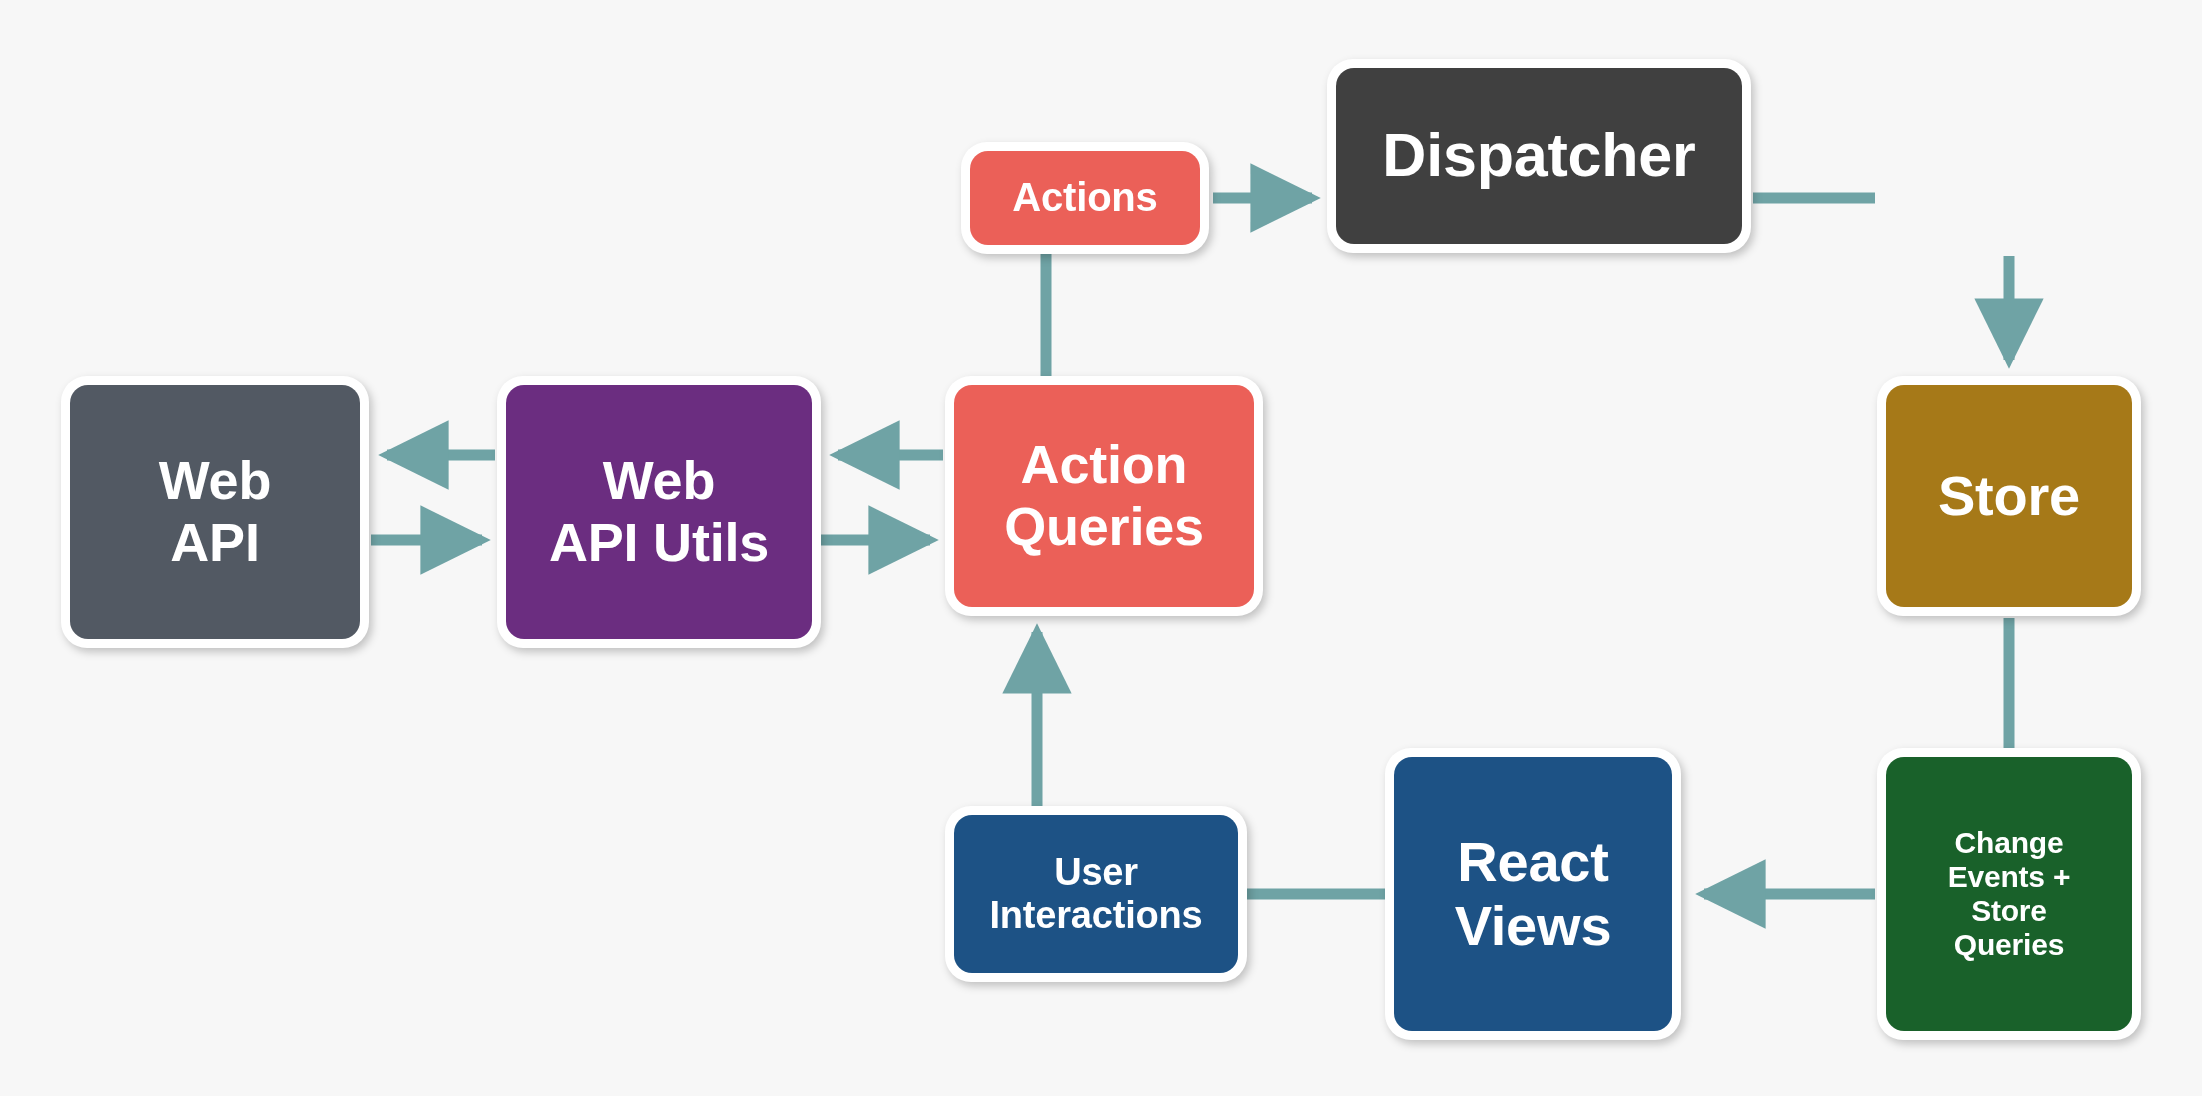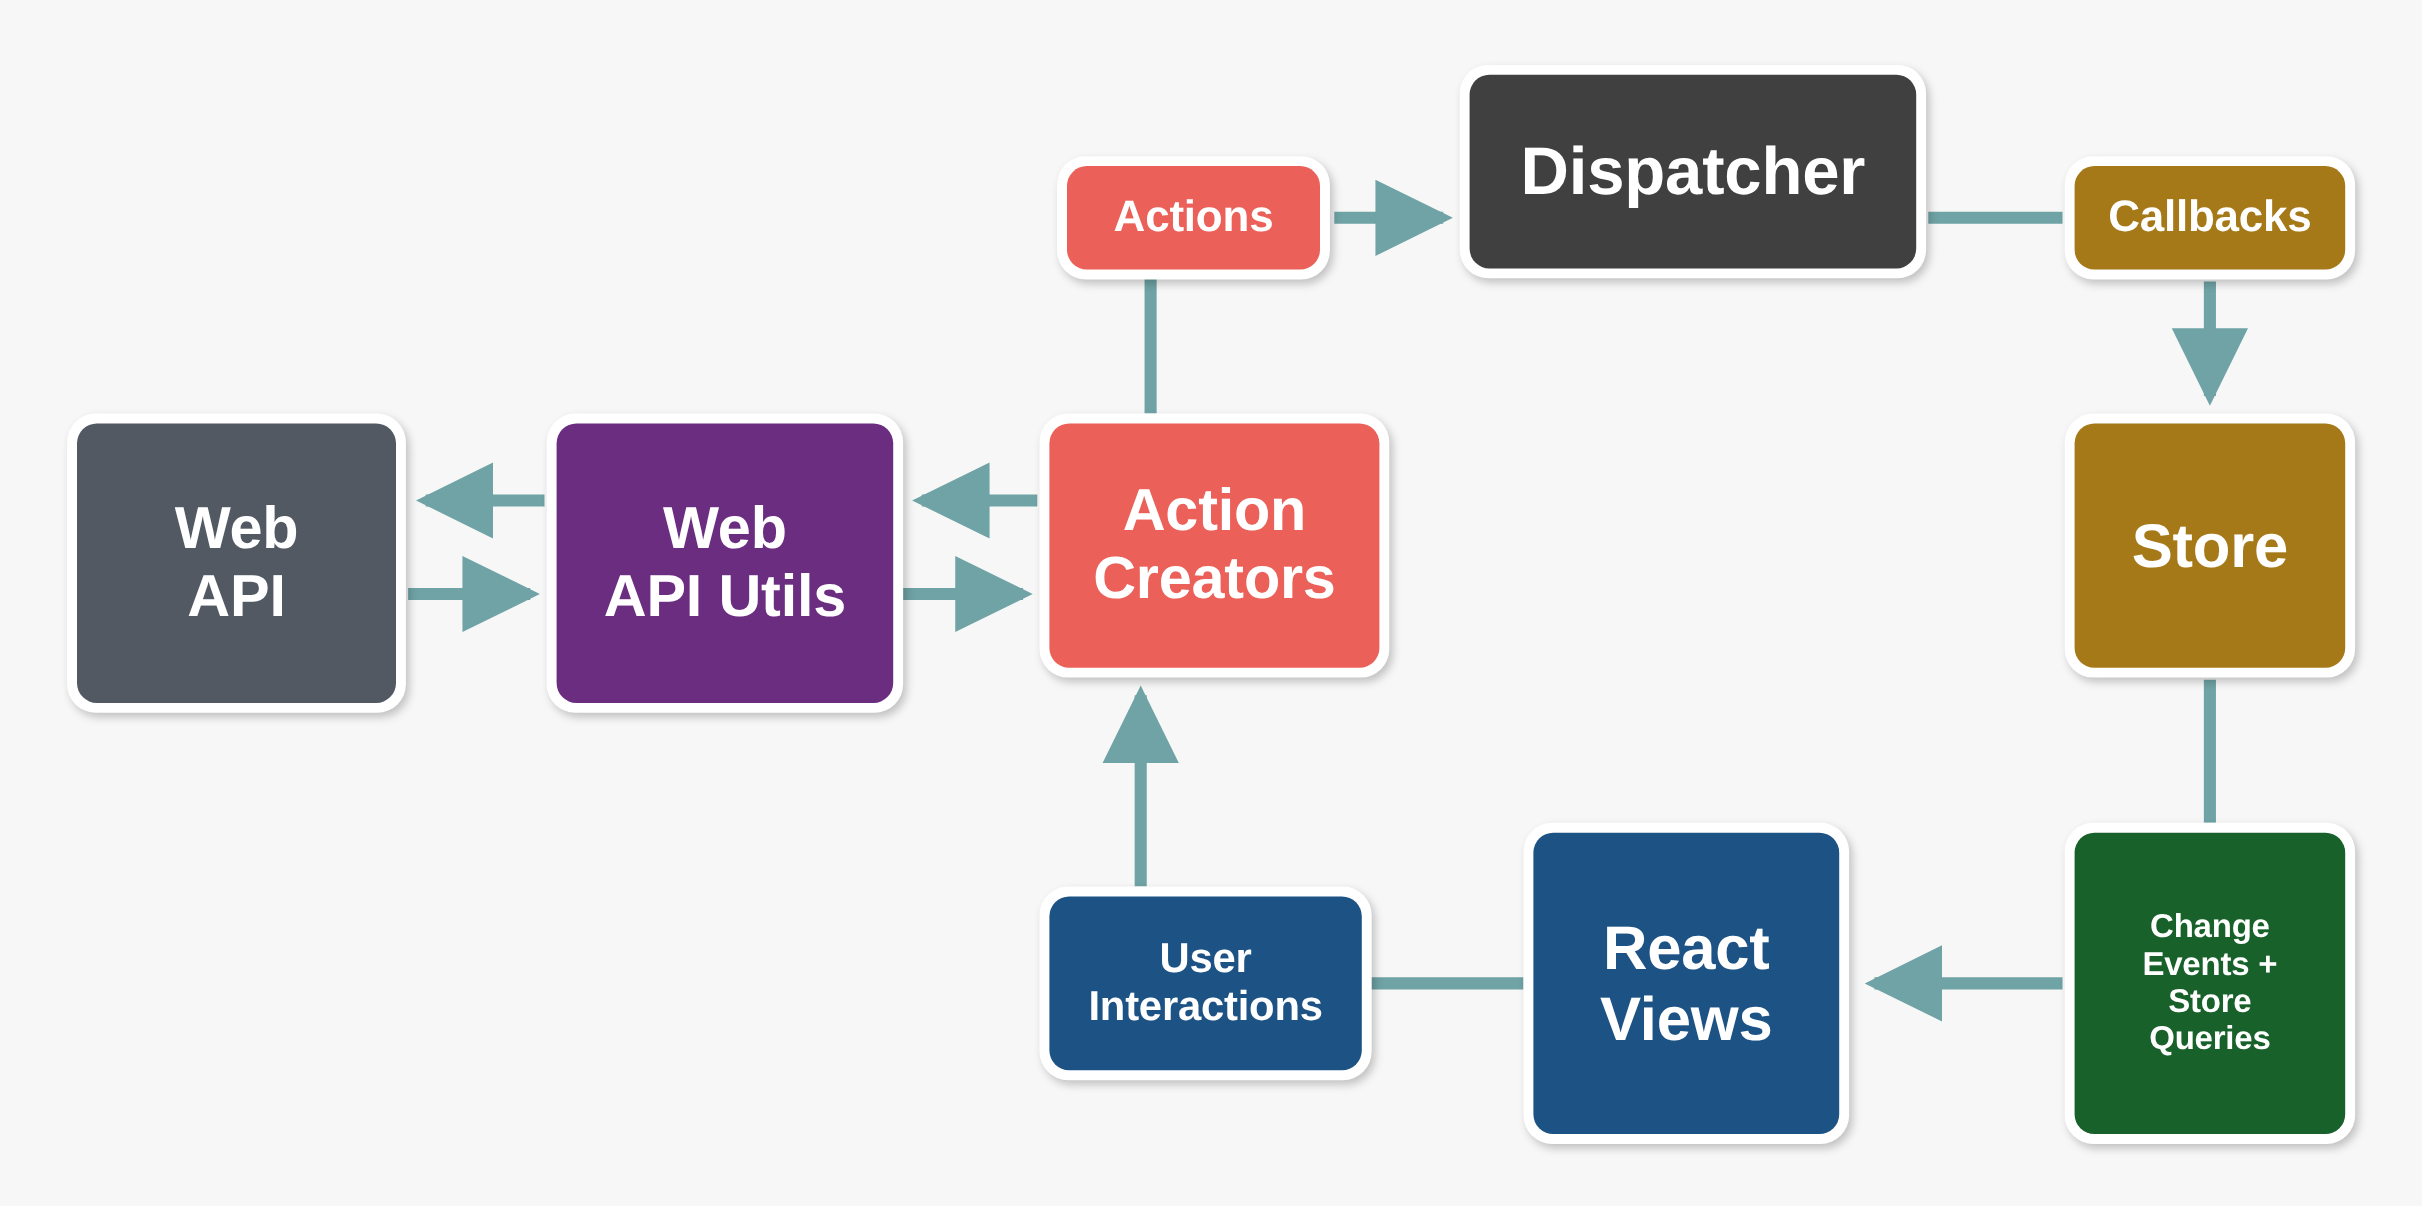--- a/index.html
+++ b/index.html
@@ -100,25 +100,20 @@
         <span class="label">Actions</span>
       </div>
   </div>
 
   <div class="node" style="left: 1327px; top: 59px; width: 424px; height: 194px;">
     <div class="inner" style="background: #404040; font-size: 61px;">
         <span class="label">Dispatcher</span>
       </div>
   </div>
 
-  <div class="node" style="left: 1877px; top: 142px; width: 264px; height: 112px;">
-    <div class="inner" style="background: rgb(166, 121, 24); font-size: 40px;">
-        <span class="label">Callbacks</span>
-      </div>
-  </div>
 
   <div class="node" style="left: 1877px; top: 376px; width: 264px; height: 240px;">
     <div class="inner" style="background: rgb(166, 121, 24); font-size: 56px;">
         <span class="label">Store</span>
       </div>
   </div>
 
   <div class="node" style="left: 1877px; top: 748px; width: 264px; height: 292px;">
     <div class="inner" style="background: rgb(25, 97, 42); font-size: 30px;">
         <span class="label">Change
@@ -138,21 +133,21 @@
   <div class="node" style="left: 945px; top: 806px; width: 302px; height: 176px;">
     <div class="inner" style="background: rgb(29, 82, 133); font-size: 38px;">
         <span class="label">User
 Interactions</span>
       </div>
   </div>
 
   <div class="node" style="left: 945px; top: 376px; width: 318px; height: 240px;">
     <div class="inner" style="background: rgb(235, 96, 88); font-size: 54px;">
         <span class="label">Action
-Creators</span>
+Queries</span>
       </div>
   </div>
 
   <div class="node" style="left: 497px; top: 376px; width: 324px; height: 272px;">
     <div class="inner" style="background: rgb(107, 45, 128); font-size: 54px;">
         <span class="label">Web
 API Utils</span>
       </div>
   </div>
 

